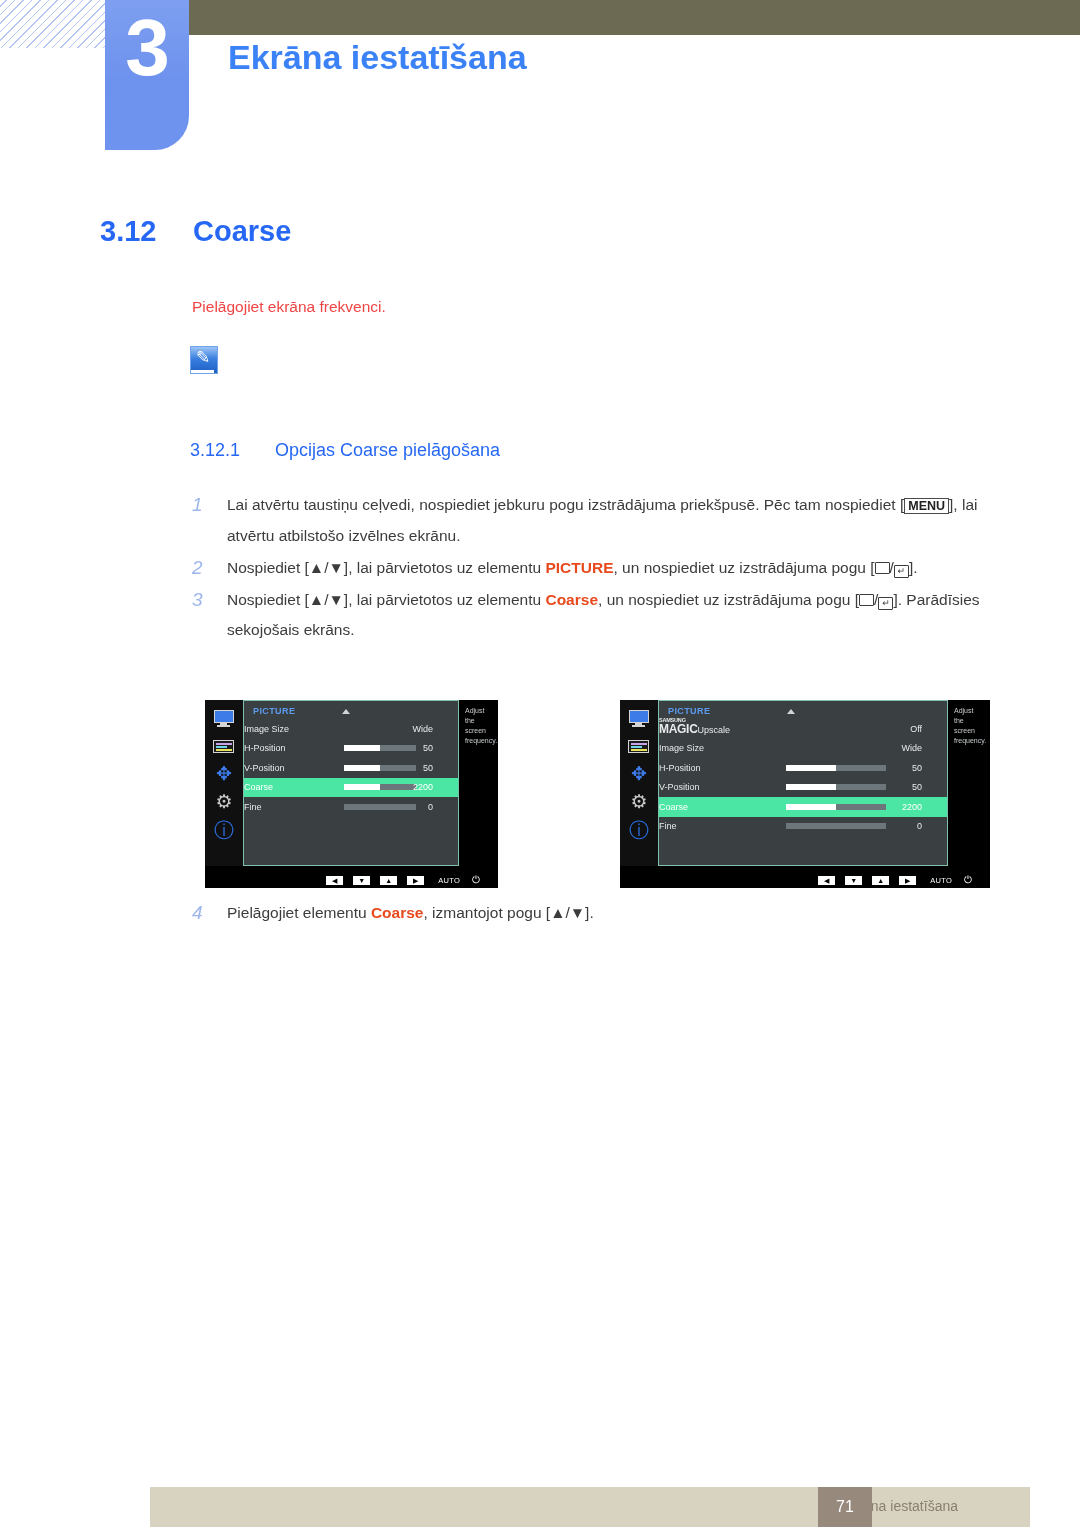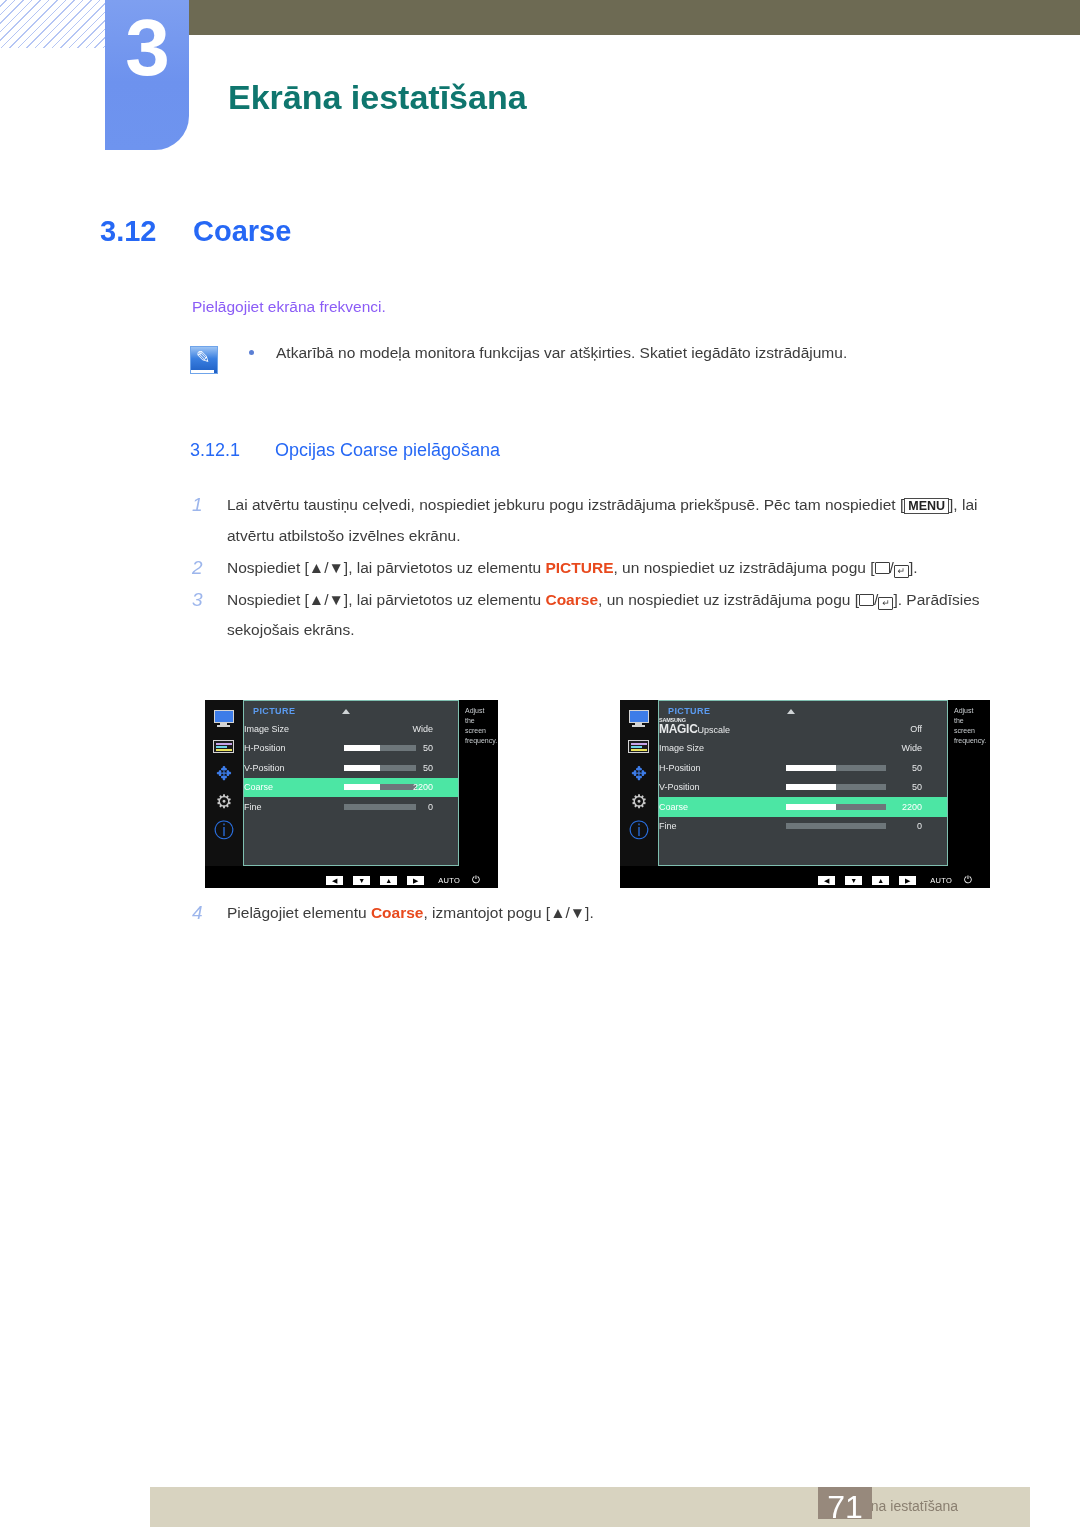--- a/index.html
+++ b/index.html
@@ -49,41 +49,40 @@
     font-weight: bold;
     color: #ffffff;
     line-height: 1.05;
     letter-spacing: -1px;
   }
   .chapter-title {
     position: absolute;
     left: 228px; top: 38px;
     font-size: 34px;
     font-weight: bold;
-    color: #0f766e;
+    color: #3b82f6;
     letter-spacing: 0px;
-    margin-top: 40px;
   }
 
   
   .sec-head {
     position: absolute;
     left: 100px; top: 215px;
     font-size: 29px;
     font-weight: bold;
     color: #2668f5;
     letter-spacing: 0px;
   }
   .sec-head .num { display: inline-block; width: 93px; }
 
   .intro {
     position: absolute;
     left: 192px; top: 298px;
     font-size: 15.5px;
-    color: #8b5cf6;
+    color: #ef4444;
   }
 
   
   .note-icon {
     position: absolute;
     left: 188px; top: 345px;
     width: 30px; height: 30px;
   }
   .note-icon .sq {
     position: absolute;
@@ -359,24 +358,24 @@
   }
   .footer-text {
     position: absolute;
     right: 72px; top: 11px;
     font-size: 14px;
     color: #8a7f70;
   }
   .footer-page {
     position: absolute;
     left: 818px; top: 1487px;
-    width: 54px; height: 32px;
+    width: 54px; height: 40px;
     background: #97897c;
     color: #ffffff;
-    font-size: 32px;
+    font-size: 16px;
     text-align: center;
     line-height: 40px;
   }
 </style>
 </head>
 <body>
 
 <div class="hatch"></div>
 <div class="olive-bar"></div>
 <div class="chapter-block">
@@ -389,23 +388,20 @@
 </div>
 
 <div class="intro">Pielāgojiet ekrāna frekvenci.</div>
 
 <div class="note-icon">
   <div class="sq"></div>
   <div class="pen">✎</div>
   <div class="base"></div>
 </div>
 <div class="note-list">
-  <div class="note-line">
-    <span>Atkarībā no modeļa monitora funkcijas var atšķirties. Skatiet iegādāto izstrādājumu.</span>
-  </div>
 </div>
 
 <div class="sub-head">
   <span class="num">3.12.1</span><span>Opcijas Coarse pielāgošana</span>
 </div>
 
 <div class="steps">
   <div class="step">
     <span class="idx">1</span>
     <span>Lai atvērtu taustiņu ceļvedi, nospiediet jebkuru pogu izstrādājuma priekšpusē. Pēc tam nospiediet [</span><span class="kbd-menu">MENU</span><span>], lai atvērtu atbilstošo izvēlnes ekrānu.</span>

